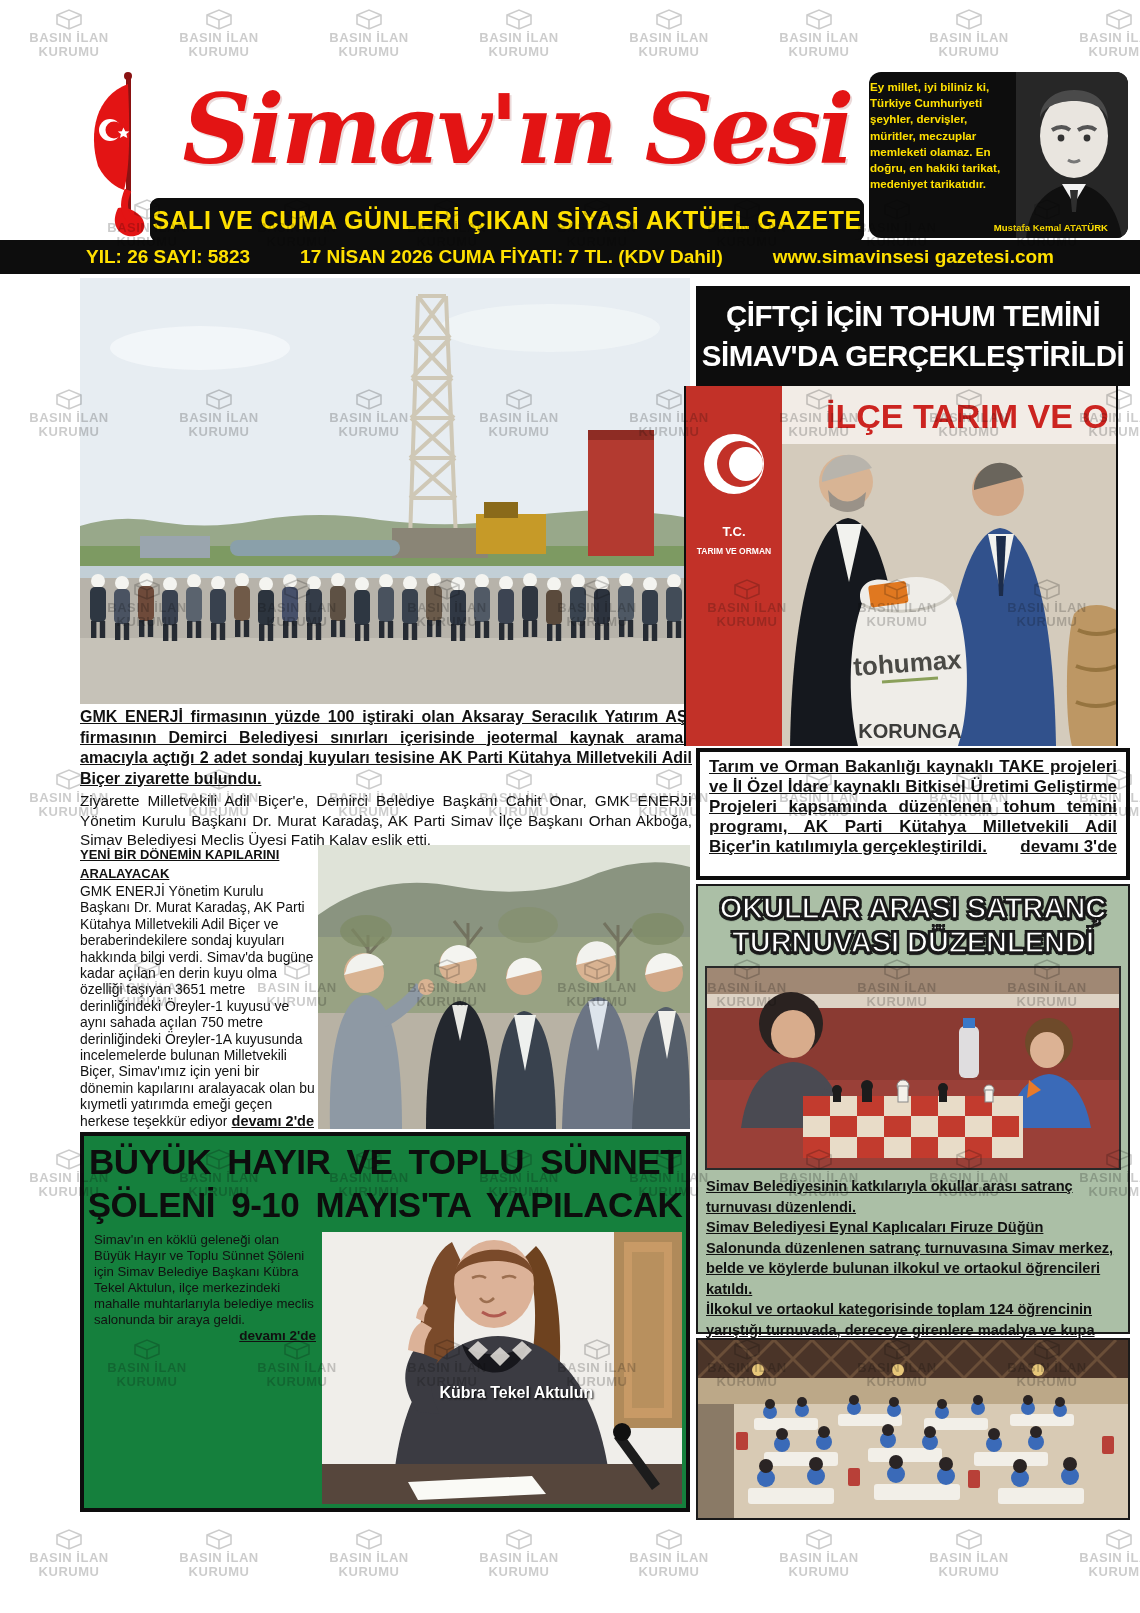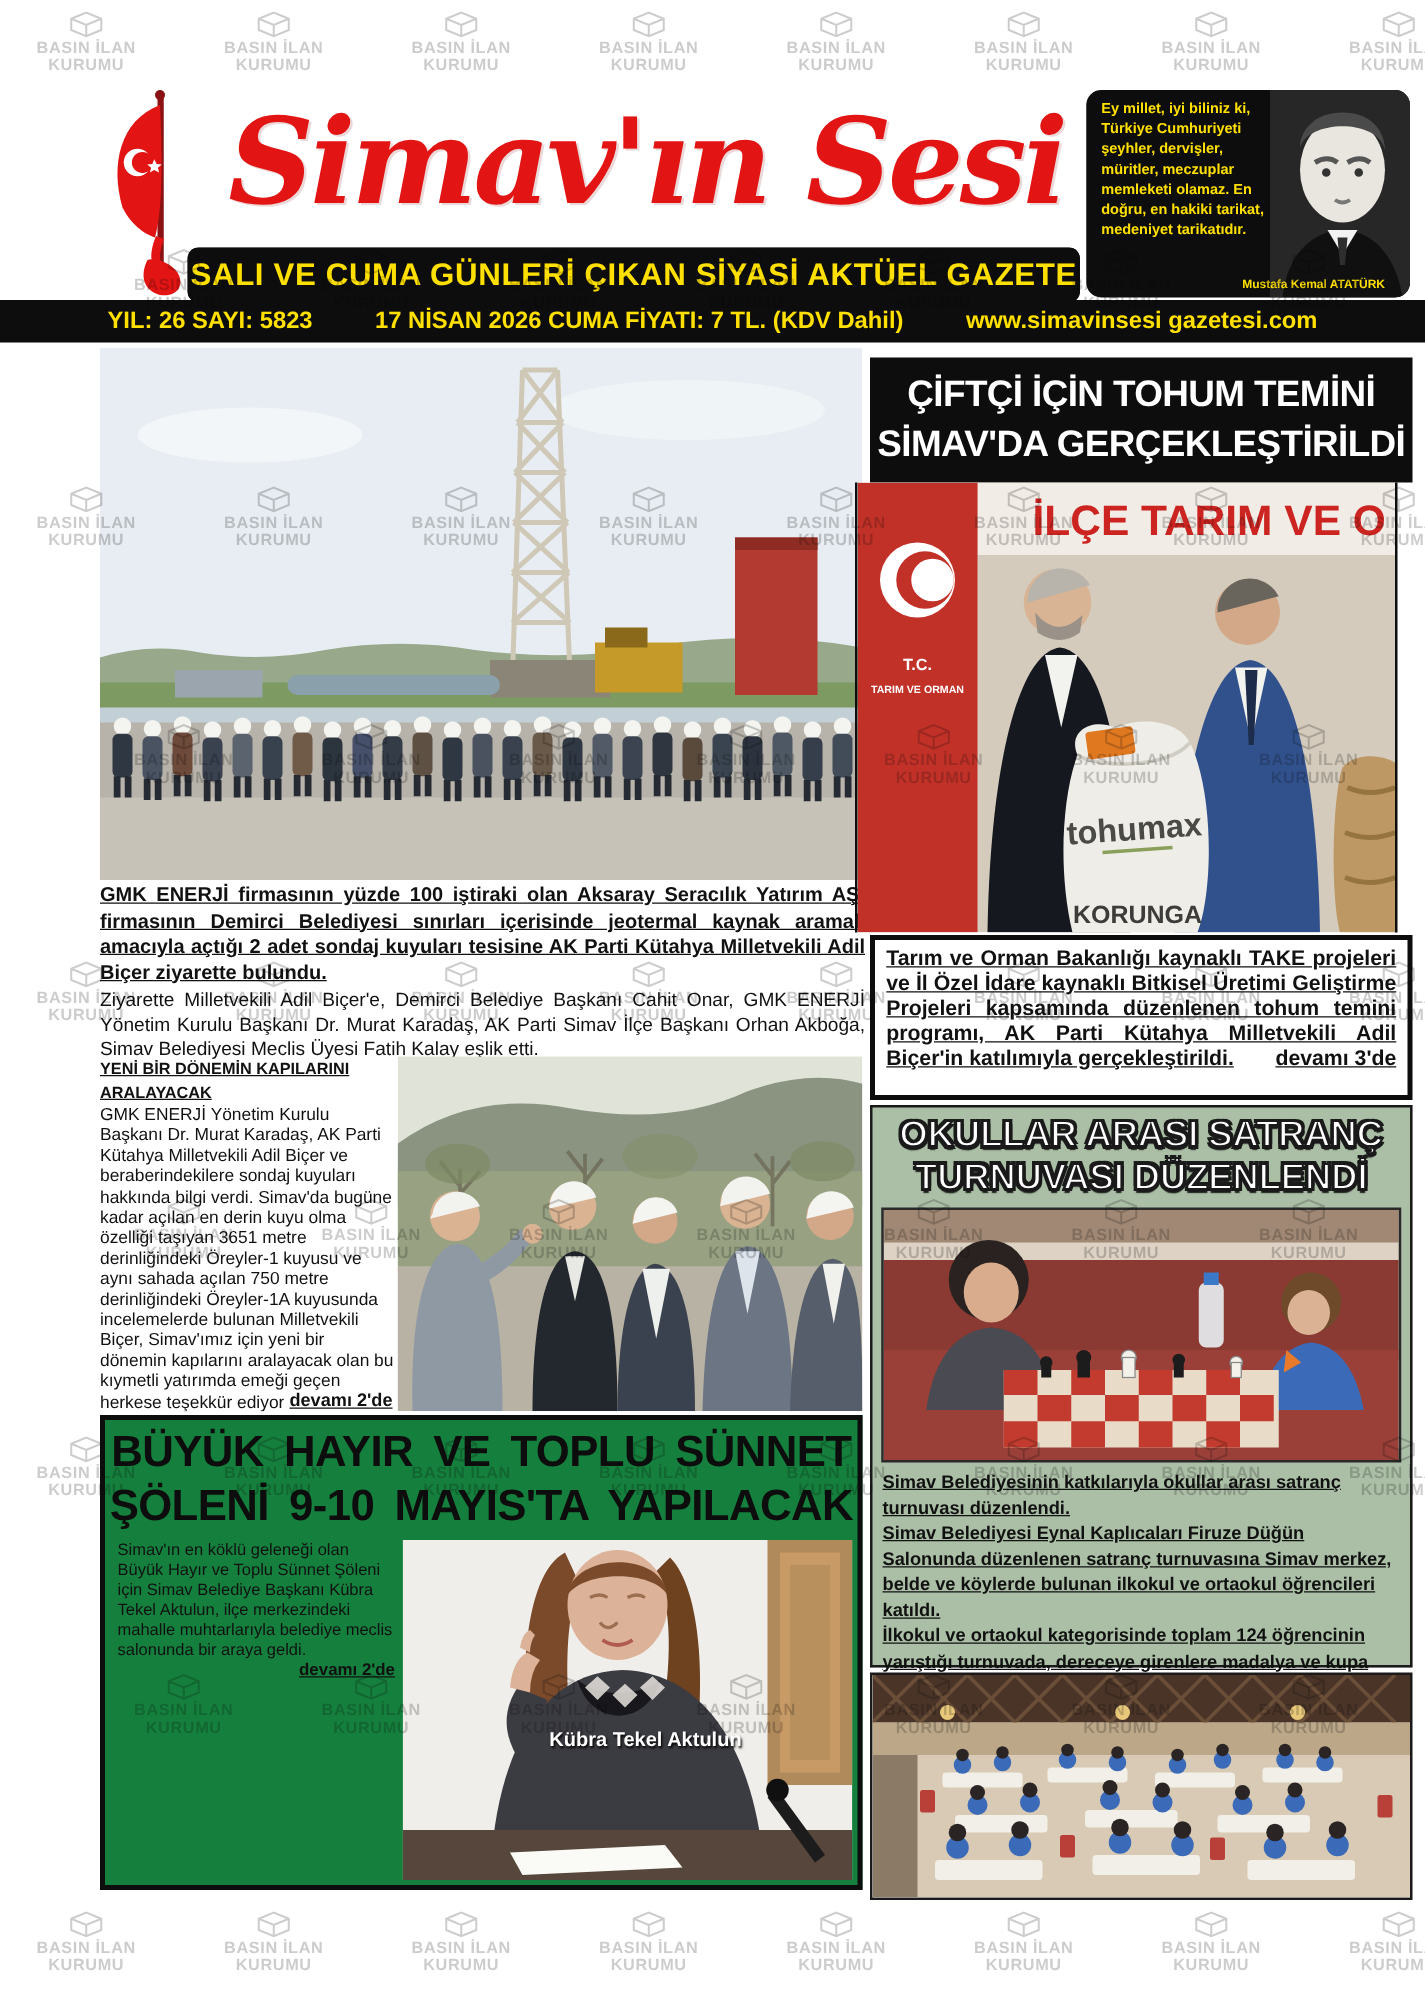--- a/index.html
+++ b/index.html
@@ -17,21 +17,21 @@
   
   #flag{left:84px;top:70px;width:88px;height:172px;}
   #title{left:170px;top:58px;width:694px;height:142px;display:flex;align-items:center;justify-content:center;
          font-family:"DejaVu Serif","Liberation Serif",serif;font-style:italic;font-weight:bold;
          font-size:95px;color:#e31414;white-space:nowrap;letter-spacing:-3px;
          text-shadow:2px 2px 0 rgba(120,0,0,.15);}
   #tagline{left:150px;top:198px;width:714px;height:44px;background:#0d0d0d;border-radius:9px;
            display:flex;align-items:center;justify-content:center;color:#ffe000;font-weight:bold;
            font-size:25px;letter-spacing:.5px;box-shadow:inset 0 0 0 2px #0d0d0d;white-space:nowrap;}
   #ataturk{left:869px;top:72px;width:259px;height:166px;background:#0d0d0d;border-radius:12px;overflow:hidden;}
-  #ataturk .quote{position:absolute;left:12px;top:7px;width:146px;color:#ffe000;font-weight:bold;
+  #ataturk .quote{position:absolute;left:1px;top:7px;width:146px;color:#ffe000;font-weight:bold;
                   font-size:11.6px;line-height:16.2px;}
   #ataturk .sig{position:absolute;right:20px;bottom:5px;color:#ffe000;font-weight:bold;font-size:9.6px;}
   #ataturk svg{position:absolute;right:0;top:0;}
   #infobar{left:0;top:240px;width:1140px;height:34px;background:#0d0d0d;display:flex;align-items:center;
            justify-content:space-between;padding:0 86px;box-sizing:border-box;color:#ffe000;
            font-weight:bold;font-size:19px;white-space:nowrap;}
 
   
   .photo{overflow:hidden;}
   .photo svg{display:block;}

